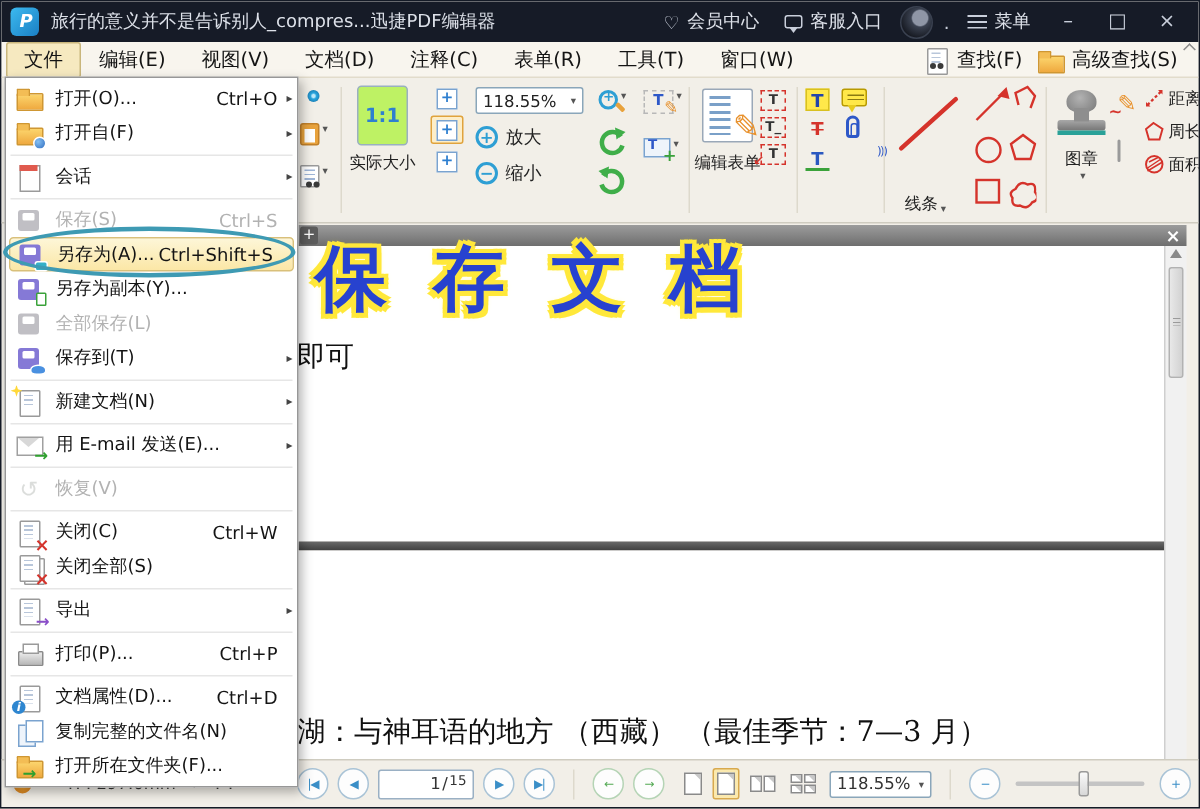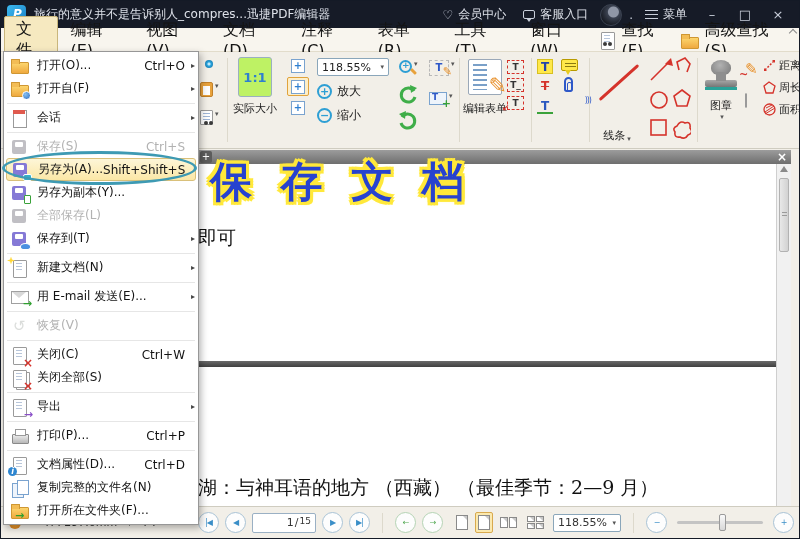--- a/index.html
+++ b/index.html
@@ -15,21 +15,21 @@
   .tb-item{display:flex;align-items:center;gap:5px;padding:3px 5px;cursor:default;}
   .heart-ic{color:#c9cfdb;font-size:12px;}
   .bub-ic{width:12px;height:9px;border:1px solid #c9cfdb;border-radius:2px;position:relative;}
   .bub-ic::after{content:"";position:absolute;left:2px;bottom:-4px;border-left:3px solid transparent;border-right:3px solid transparent;border-top:4px solid #c9cfdb;}
   .avatar{width:22px;height:22px;border-radius:50%;background:radial-gradient(circle at 62% 35%,#8f96a6 0 5px,#3a4150 6px,#14171f 14px);border:1px solid #3a4150;}
   .dot{color:#c9cfdb;}
   .ham-ic{width:13px;height:9px;background:repeating-linear-gradient(#c9cfdb 0 1.5px,transparent 1.5px 4px);}
   .winbtn{width:26px;text-align:center;color:#c9cfdb;font-size:13px;}
 
   
-  .menubar{position:absolute;top:27px;left:0;right:0;height:24px;background:#f8f5ee;border-bottom:1px solid #e2dccb;display:flex;align-items:center;font-size:16px;color:#141414;}
+  .menubar{position:absolute;top:27px;left:0;right:0;height:24px;background:#f8f5ee;border-bottom:1px solid #e2dccb;display:flex;align-items:center;font-size:13px;color:#141414;}
   .mb-item{padding:3px 12px;}
   .mb-item.active{background:#f6e9c0;border:1px solid #c9b67c;border-radius:2px;padding:2px 11px;margin-left:3px;}
   .mb-find{margin-left:auto;display:flex;align-items:center;gap:4px;padding-right:14px;}
   .mb-find .lbl{margin-right:6px;}
   .chev-up{position:absolute;right:3px;top:2px;width:6px;height:6px;border-left:1px solid #8a8a8a;border-top:1px solid #8a8a8a;transform:rotate(45deg);}
 
   
   .toolbar{position:absolute;top:51px;left:0;right:0;height:97px;background:#f2efe8;border-bottom:1px solid #cfccc0;font-size:11px;color:#222;}
   .abs{position:absolute;}
   .tdiv{position:absolute;top:6px;bottom:6px;width:1px;background:#ddd9cc;}
@@ -99,21 +99,21 @@
   .tab-plus{position:absolute;left:2px;top:1px;width:12px;height:12px;background:#5c5c5c;color:#fff;font-size:10px;line-height:11px;text-align:center;border-radius:2px;}
   .tab-close{position:absolute;right:4px;top:0;color:#fff;font-weight:bold;font-size:12px;}
   .page{position:absolute;left:197px;width:578px;background:#fff;border-left:1px solid #c4c4c4;}
   .p1{top:163px;height:197px;}
   .psep{position:absolute;top:360px;left:197px;width:578px;height:6px;background:linear-gradient(#6a6a6a,#404040);}
   .p2{top:366px;height:141px;}
   .vscroll{position:absolute;top:163px;left:775px;width:15px;height:344px;background:#f1f1f1;border-left:1px solid #cfcfcf;}
   .vs-up{position:absolute;top:2px;left:3px;width:0;height:0;border-left:4px solid transparent;border-right:4px solid transparent;border-bottom:6px solid #8a8a8a;}
   .vs-thumb{position:absolute;top:14px;left:2px;width:10px;height:74px;background:linear-gradient(90deg,#e8e8e8,#d2d2d2);border:1px solid #b2b2b2;border-radius:2px;}
   .vs-thumb::before{content:"";position:absolute;left:2px;top:33px;width:5px;height:5px;background:repeating-linear-gradient(#9a9a9a 0 1px,transparent 1px 2.5px);}
-  .overlay-title{position:absolute;top:153px;left:209px;z-index:30;font-size:42px;font-weight:bold;color:#2742cf;letter-spacing:7px;font-family:"DejaVu Sans",sans-serif;
+  .overlay-title{position:absolute;top:153px;left:209px;z-index:30;font-size:48px;font-weight:bold;color:#2742cf;letter-spacing:7px;font-family:"DejaVu Sans",sans-serif;
     text-shadow:-3px -3px 0 #ffe83a,3px -3px 0 #ffe83a,-3px 3px 0 #ffe83a,3px 3px 0 #ffe83a,-3px 0 0 #ffe83a,3px 0 0 #ffe83a,0 -3px 0 #ffe83a,0 3px 0 #ffe83a,0 0 5px #ffe83a;}
   .docline{position:absolute;left:197px;width:577px;font-family:"DejaVu Serif","Liberation Serif",serif;font-size:19px;color:#101010;white-space:nowrap;overflow:hidden;}
   .dl1{top:194px;}
   .dl2{top:224px;}
   .dl3{top:474px;}
 
   
   .statusbar{position:absolute;bottom:0;left:0;right:0;height:32px;background:#f2efe8;border-top:1px solid #cfccc0;display:flex;align-items:center;font-size:11px;color:#333;}
   .sb-left{display:flex;align-items:center;gap:8px;padding-left:8px;width:197px;flex:0 0 auto;}
   .gear{width:12px;height:12px;border-radius:50%;background:radial-gradient(#fff 1px,#f0a030 2px,#d07818);flex:0 0 auto;}
@@ -400,21 +400,21 @@
   <div class="page p2"></div>
 
   <div class="vscroll">
     <div class="vs-up"></div>
     <div class="vs-thumb"></div>
   </div>
 
   <div class="overlay-title">保 存 文 档</div>
 
   <div class="docline dl2">即可</div>
-  <div class="docline dl3">湖：与神耳语的地方 （西藏） （最佳季节：2—9 月）</div>
+  <div class="docline dl3">湖：与神耳语的地方 （西藏） （最佳季节：7—3 月）</div>
 
   <div class="statusbar">
     <div class="sb-left">
       <span class="gear"></span>
       <span class="sb-glyph">↔</span>
       <span>H : 297.0mm</span>
       <span class="sb-glyph">+</span>
       <span>Y :</span>
     </div>
     <div class="sb-nav">
@@ -488,21 +488,21 @@
     <div class="mi disabled">
         <span class="ic flo"></span>
         <span class="lab">保存(S)</span>
         <span class="sc">Ctrl+S</span>
       </div>
     <div class="mi hl">
         <span class="ic flo">
           <i class="badge teal"></i>
         </span>
         <span class="lab">另存为(A)...</span>
-        <span class="sc">Shift+Shift+S</span>
+        <span class="sc">Ctrl+Shift+S</span>
       </div>
     <div class="mi">
         <span class="ic flo">
           <i class="badge copyg"></i>
         </span>
         <span class="lab">另存为副本(Y)...</span>
       </div>
     <div class="mi disabled">
         <span class="ic flo"></span>
         <span class="lab">全部保存(L)</span>

